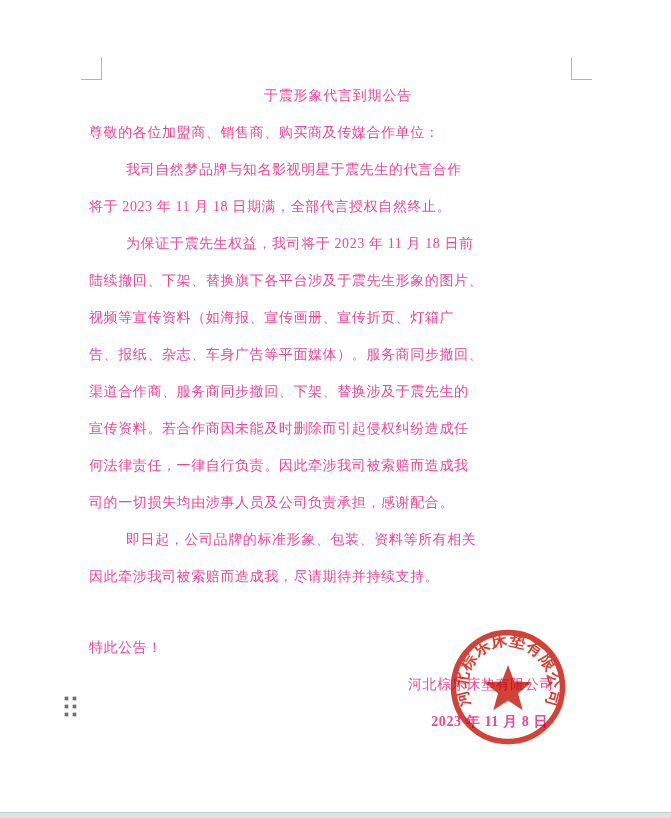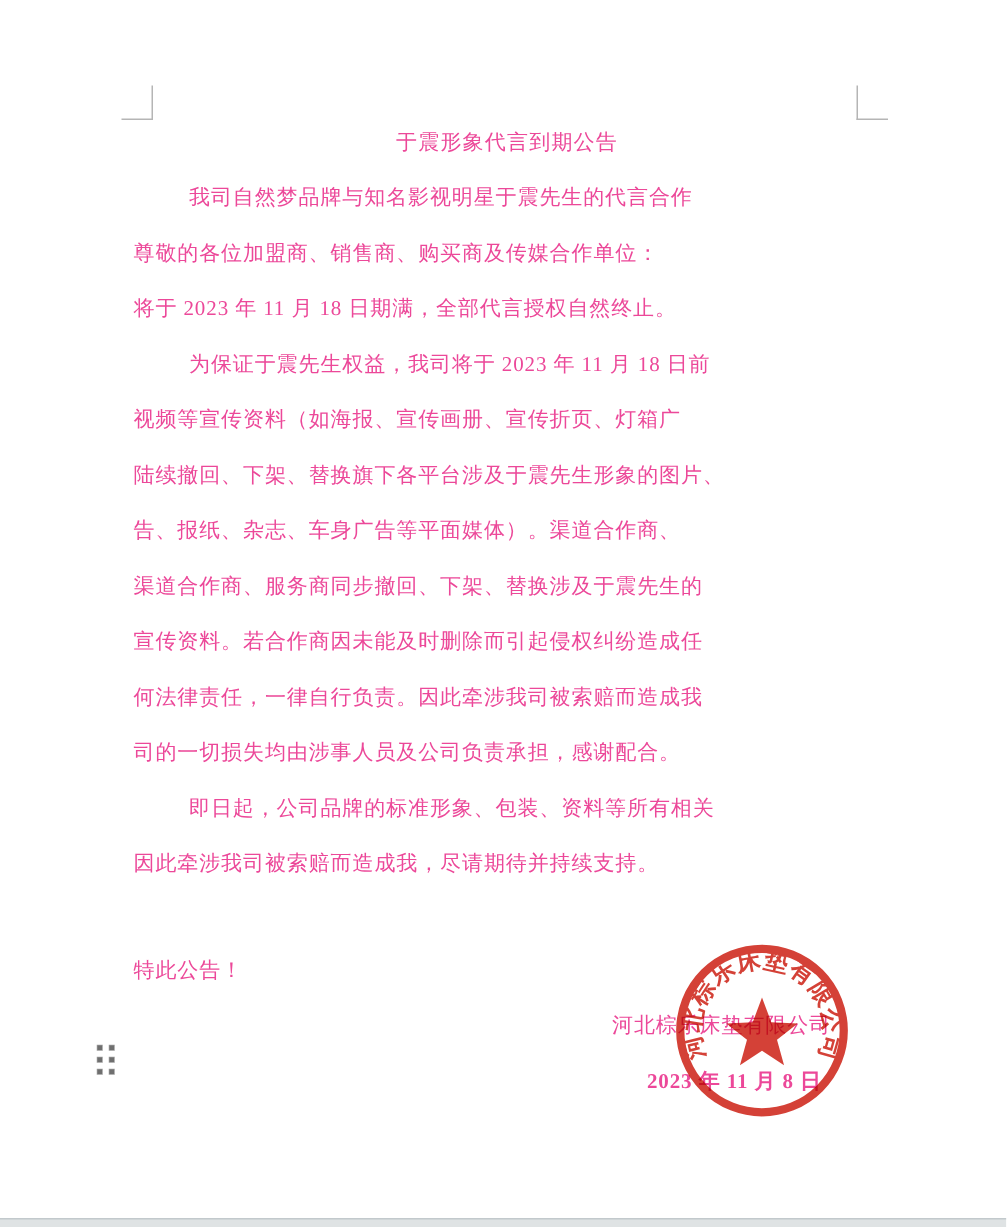--- a/index.html
+++ b/index.html
@@ -51,27 +51,27 @@
 </head>
 <body>
 
 <div class="screen">
 
   <div class="crop tl"></div>
   <div class="crop tr"></div>
 
   <div class="doc-text">
     <div class="line title">于震形象代言到期公告</div>
+    <div class="line">尊敬的各位加盟商、销售商、购买商及传媒合作单位：</div>
     <div class="line indent">我司自然梦品牌与知名影视明星于震先生的代言合作</div>
-    <div class="line">尊敬的各位加盟商、销售商、购买商及传媒合作单位：</div>
     <div class="line">将于 2023 年 11 月 18 日期满，全部代言授权自然终止。</div>
     <div class="line indent">为保证于震先生权益，我司将于 2023 年 11 月 18 日前</div>
+    <div class="line">陆续撤回、下架、替换旗下各平台涉及于震先生形象的图片、</div>
     <div class="line">视频等宣传资料（如海报、宣传画册、宣传折页、灯箱广</div>
-    <div class="line">陆续撤回、下架、替换旗下各平台涉及于震先生形象的图片、</div>
-    <div class="line">告、报纸、杂志、车身广告等平面媒体）。渠道合作商、</div>
+    <div class="line">告、报纸、杂志、车身广告等平面媒体）。服务商同步撤回、</div>
     <div class="line">渠道合作商、服务商同步撤回、下架、替换涉及于震先生的</div>
     <div class="line">宣传资料。若合作商因未能及时删除而引起侵权纠纷造成任</div>
     <div class="line">何法律责任，一律自行负责。因此牵涉我司被索赔而造成我</div>
     <div class="line">司的一切损失均由涉事人员及公司负责承担，感谢配合。</div>
     <div class="line indent">即日起，公司品牌的标准形象、包装、资料等所有相关</div>
     <div class="line">因此牵涉我司被索赔而造成我，尽请期待并持续支持。</div>
     <div class="line closing">特此公告！</div>
     <div class="line signature">河北棕乐床垫有限公司</div>
     <div class="line dateline">2023 年 11 月 8 日</div>
   </div>

